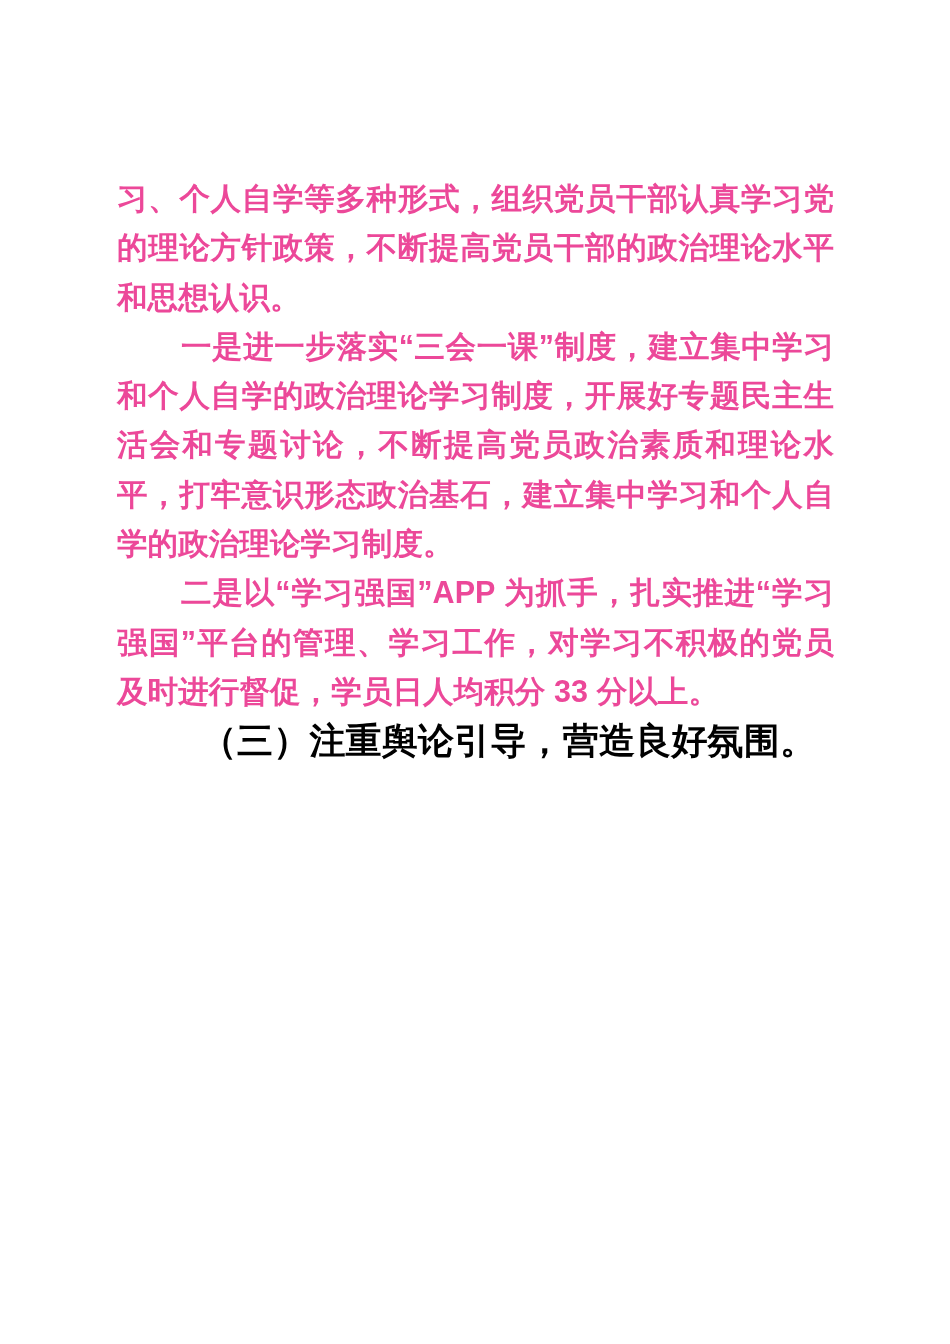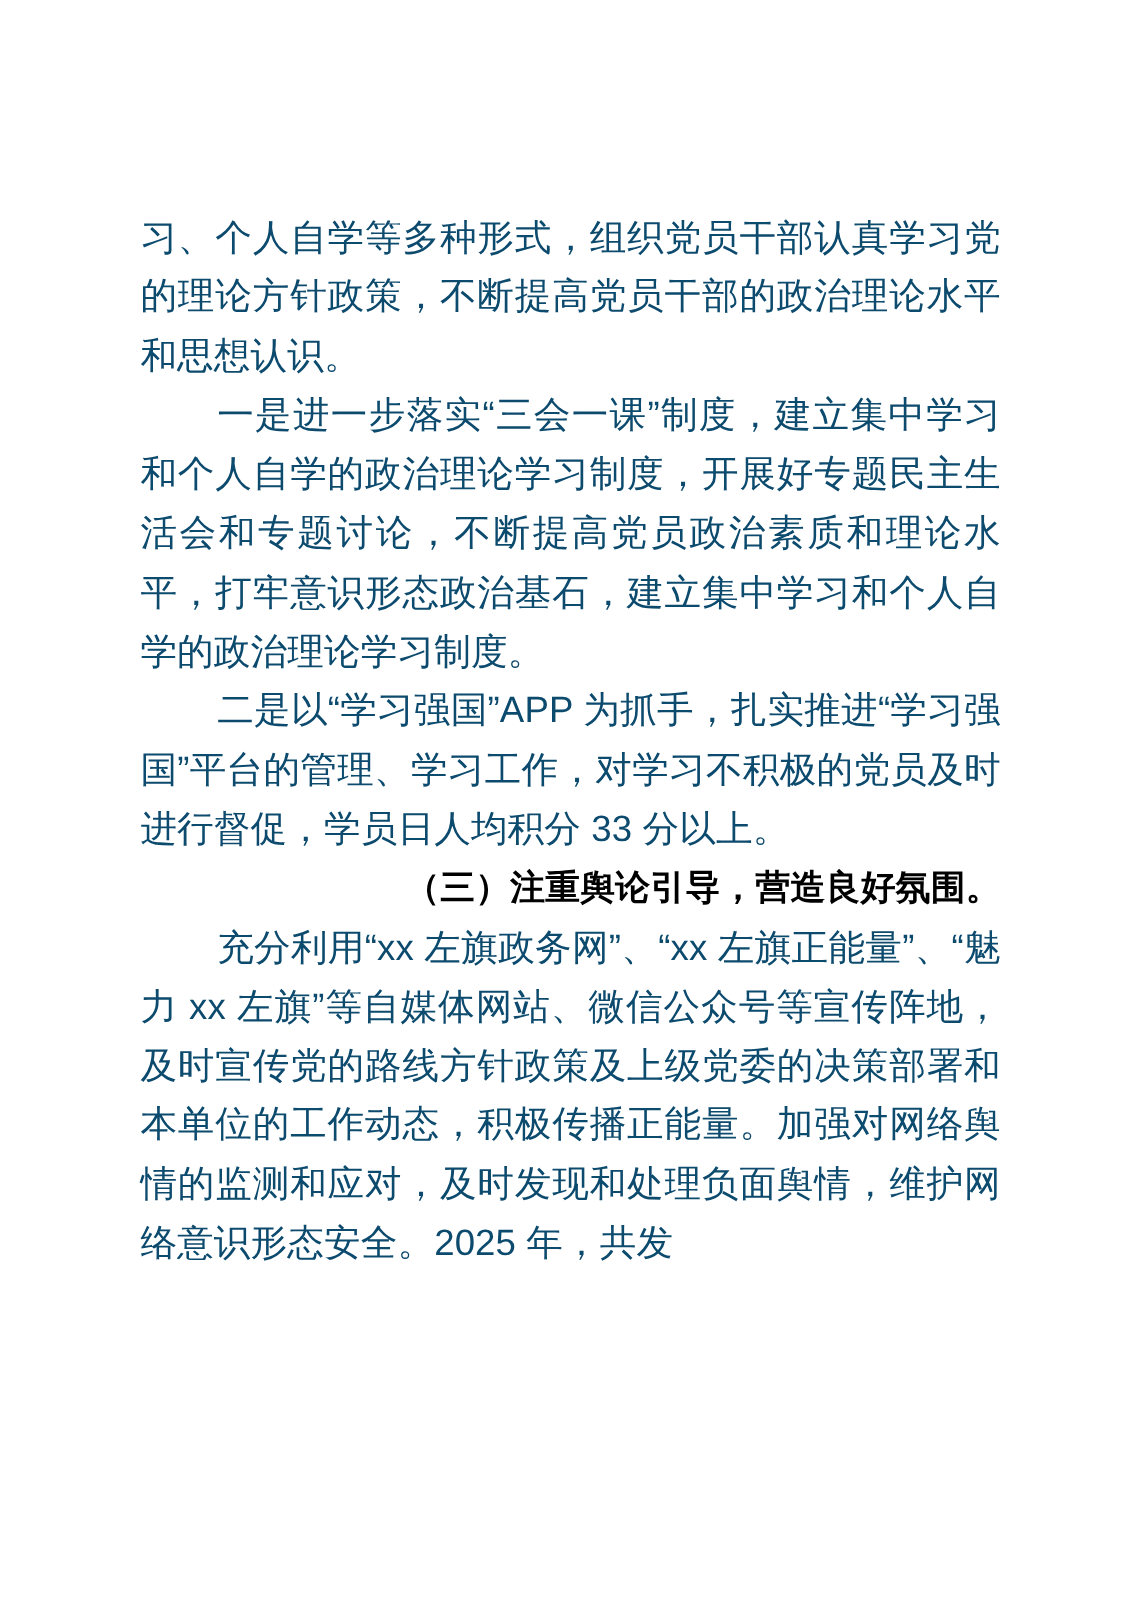--- a/index.html
+++ b/index.html
@@ -32,51 +32,50 @@
 
   p.para {
     margin: 0;
     padding: 0;
     font-size: 30.5px;
     line-height: 49.3px;
     letter-spacing: 0.1px;
     text-align: justify;
     text-justify: inter-ideograph;
     word-break: break-all;
-    color: #0c4a6e;
-    font-weight: 400;
+    color: #ec4899;
+    font-weight: 700;
   }
 
   p.indent {
     text-indent: 64px;
   }
 
   p.heading {
     margin: 0;
     padding: 0;
-    font-size: 29px;
+    font-size: 36px;
     line-height: 49.3px;
     font-weight: 700;
     text-indent: 66px;
-    text-align: right;
+    text-align: center;
     color: #000000;
     letter-spacing: 0.2px;
   }
 </style>
 </head>
 <body>
 
 <div class="page">
   <div class="text-block">
 
     <p class="para">习、个人自学等多种形式，组织党员干部认真学习党的理论方针政策，不断提高党员干部的政治理论水平和思想认识。</p>
 
     <p class="para indent">一是进一步落实“三会一课”制度，建立集中学习和个人自学的政治理论学习制度，开展好专题民主生活会和专题讨论，不断提高党员政治素质和理论水平，打牢意识形态政治基石，建立集中学习和个人自学的政治理论学习制度。</p>
 
     <p class="para indent">二是以“学习强国”APP 为抓手，扎实推进“学习强国”平台的管理、学习工作，对学习不积极的党员及时进行督促，学员日人均积分 33 分以上。</p>
 
 
     <p class="heading">（三）注重舆论引导，营造良好氛围。</p>
 
-    <p class="para indent">充分利用“xx 左旗政务网”、“xx 左旗正能量”、“魅力 xx 左旗”等自媒体网站、微信公众号等宣传阵地，及时宣传党的路线方针政策及上级党委的决策部署和本单位的工作动态，积极传播正能量。加强对网络舆情的监测和应对，及时发现和处理负面舆情，维护网络意识形态安全。2025 年，共发</p>
 
   </div>
 </div>
 
 </body></html>

